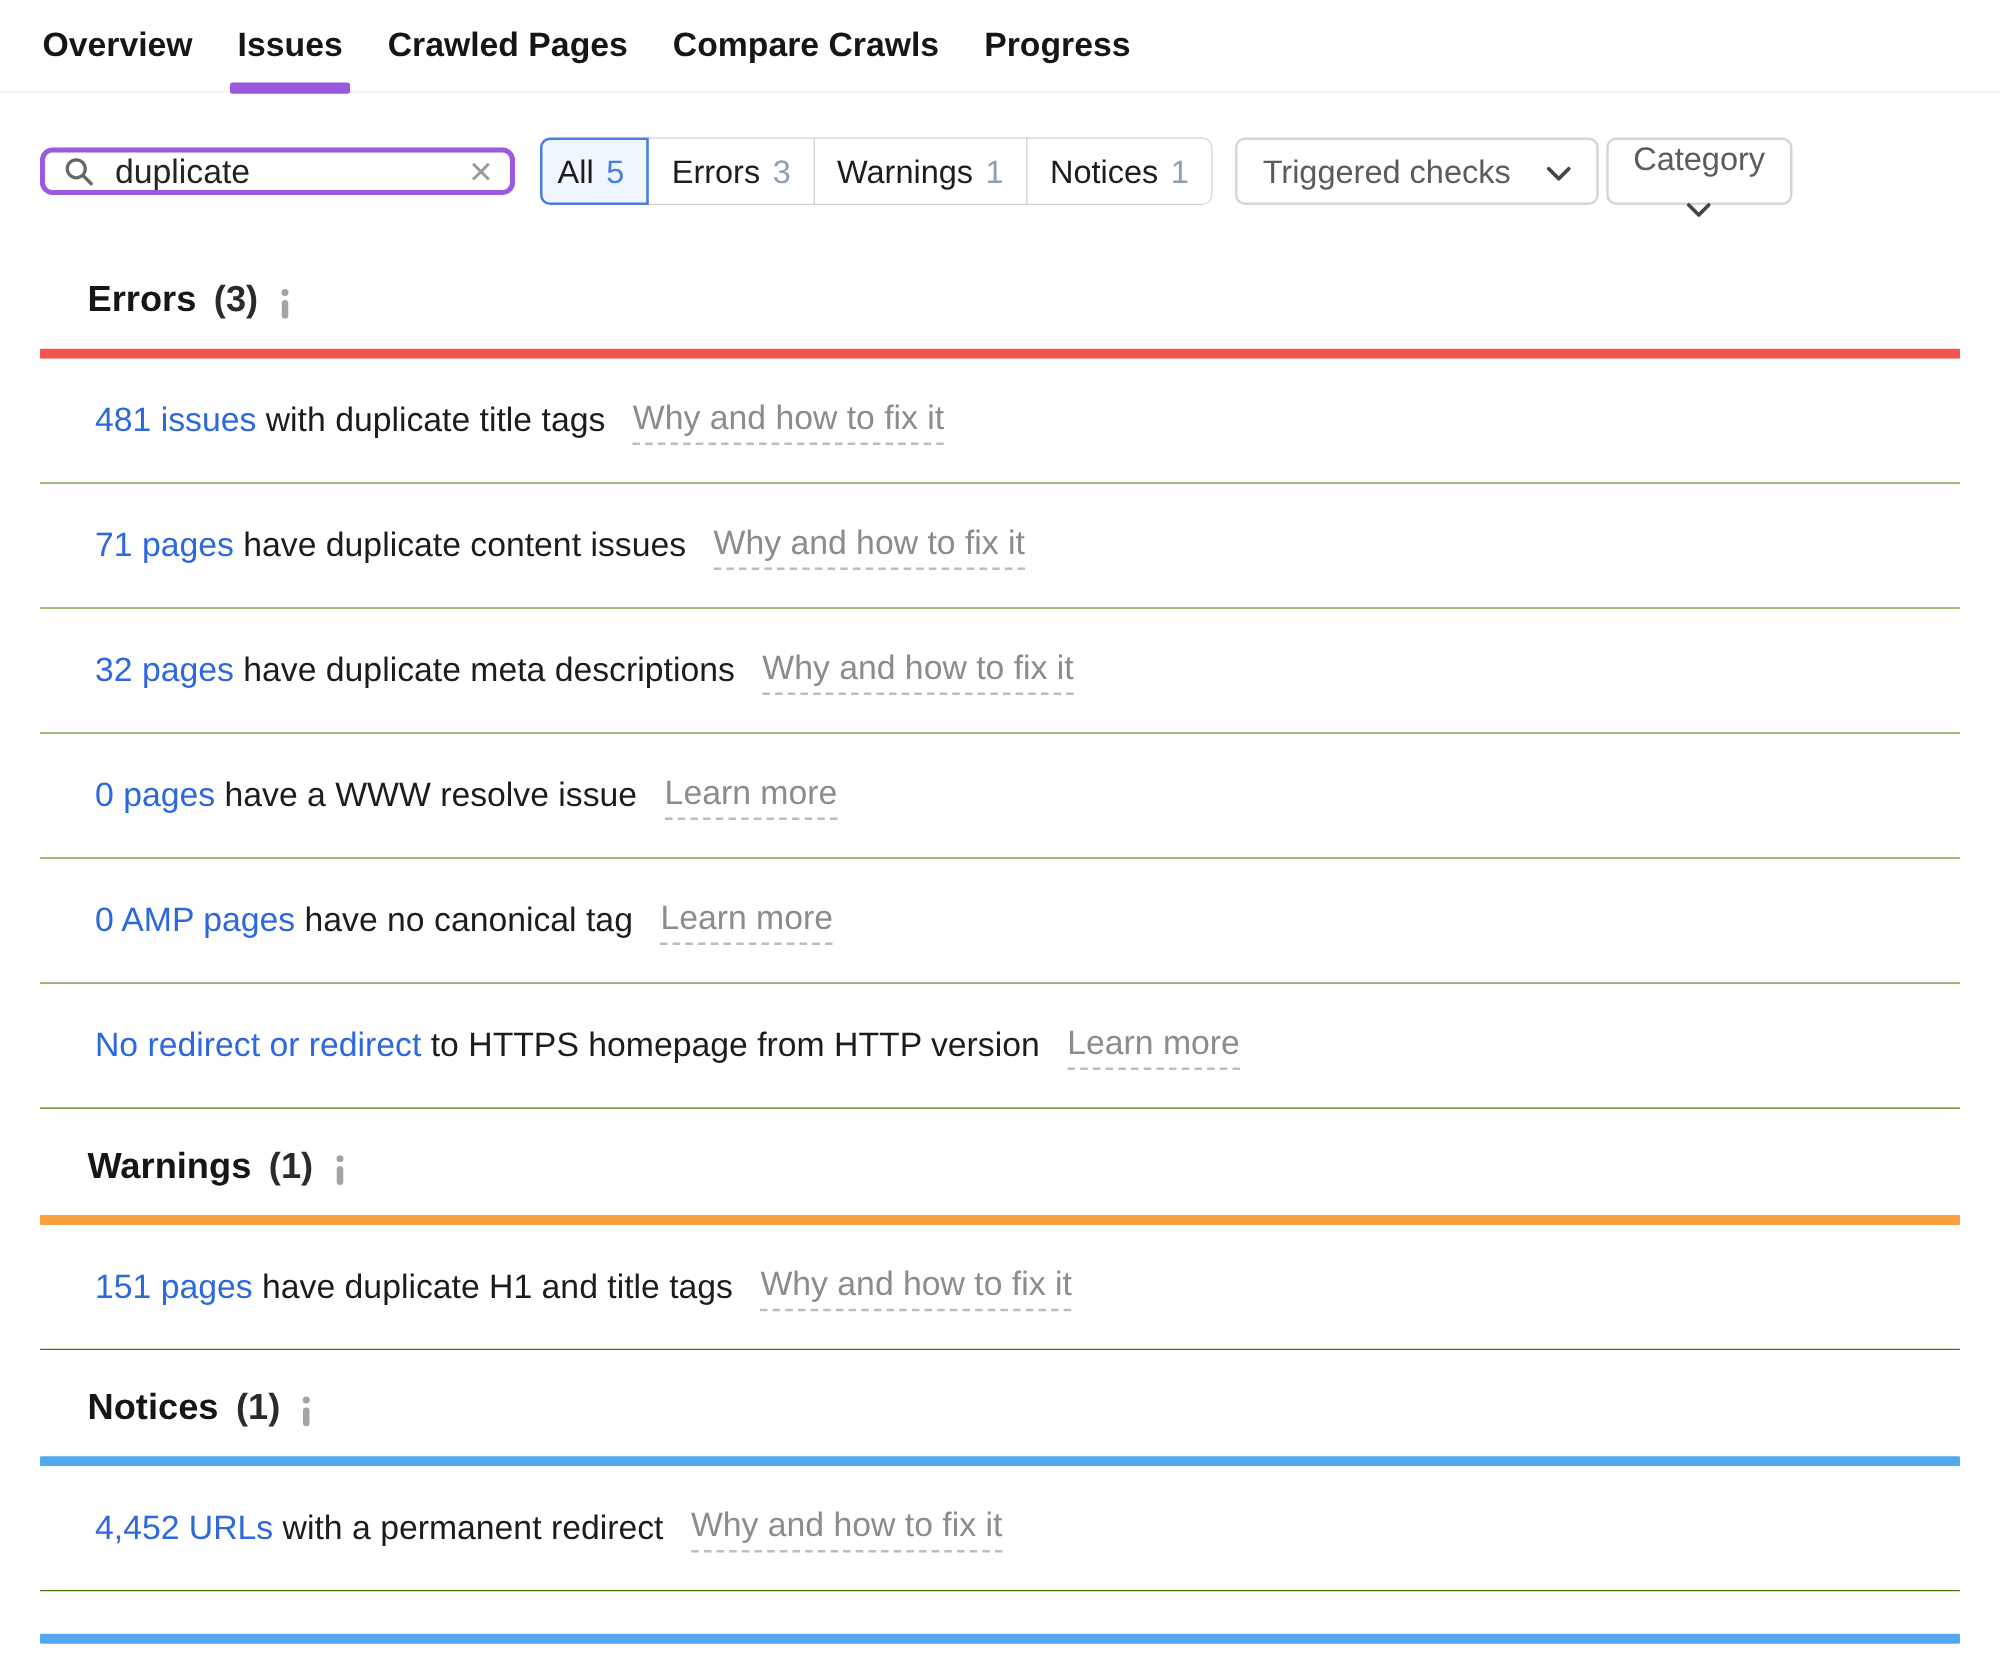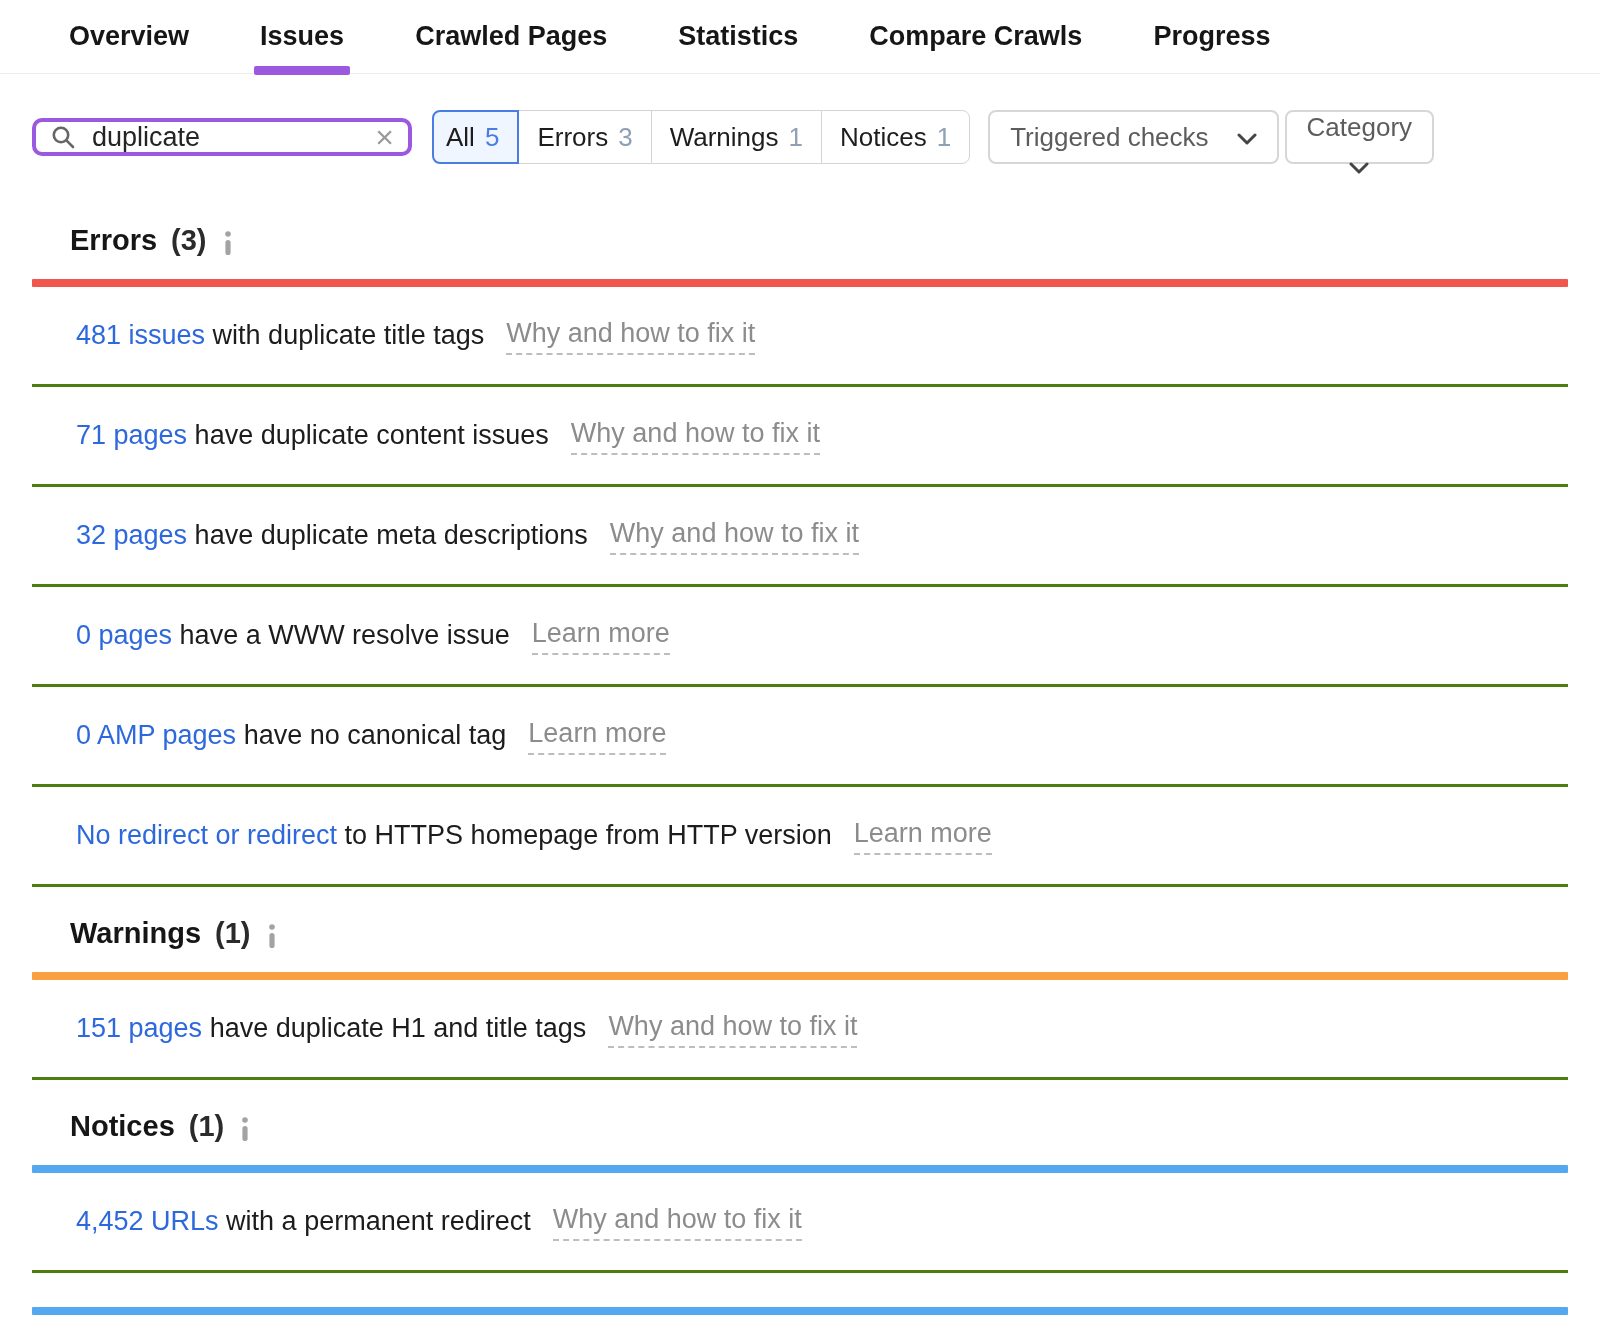--- a/index.html
+++ b/index.html
@@ -20,21 +20,21 @@
 
   
   .nav{
     display:flex;align-items:stretch;gap:32px;
     padding:0 32px;height:74px;
     border-bottom:1px solid #ededed;
   }
   .tab{
     position:relative;display:flex;align-items:center;
     font-size:27px;font-weight:700;color:#161616;
-    cursor:pointer;white-space:nowrap;padding:0 2px;margin-left:35px;
+    cursor:pointer;white-space:nowrap;padding:0 2px;
   }
   .tab.active::after{
     content:'';position:absolute;left:-4px;right:-4px;bottom:-2px;
     height:9px;border-radius:2px;background:var(--purple);
   }
 
   
   .toolbar{
     display:flex;align-items:center;
     margin-top:36px;padding:0 32px;
@@ -85,21 +85,21 @@
   .section-header{
     display:flex;align-items:center;gap:14px;
     padding:30px 0 22px 38px;
   }
   .section-title{font-size:29px;font-weight:700;color:#161616;}
   .section-count{font-size:29px;font-weight:700;color:#2b2b2b;}
   .info-icon{display:flex;margin-left:2px;margin-top:4px;}
   .bar{height:8px;border-radius:1px;background:#ccc;}
   .row{
     display:flex;align-items:center;height:100px;
-    padding-left:44px;border-bottom:3px solid #4d7c0f;
+    padding-left:44px;border-bottom:1px solid #4d7c0f;
     font-size:27px;color:#1c1c1c;background:#fff;white-space:nowrap;
   }
   .row-link{color:var(--link);cursor:pointer;}
   .row-text{color:#1c1c1c;}
   .fix-link{
     margin-left:22px;color:var(--gray-link);cursor:pointer;
     border-bottom:2px dashed #bdbdbd;padding-bottom:1px;line-height:1.3;
   }
   .next-bar{height:8px;margin:34px 32px 0;border-radius:1px;}
 </style>
@@ -108,23 +108,20 @@
 
 <nav class="nav" id="nav">
     <div class="tab">
     <span>Overview</span>
   </div>
     <div class="tab active">
     <span>Issues</span>
   </div>
     <div class="tab">
     <span>Crawled Pages</span>
-  </div>
-    <div class="tab">
-    <span>Statistics</span>
   </div>
     <div class="tab">
     <span>Compare Crawls</span>
   </div>
     <div class="tab">
     <span>Progress</span>
   </div>
   </nav>
 
 <div class="toolbar">

